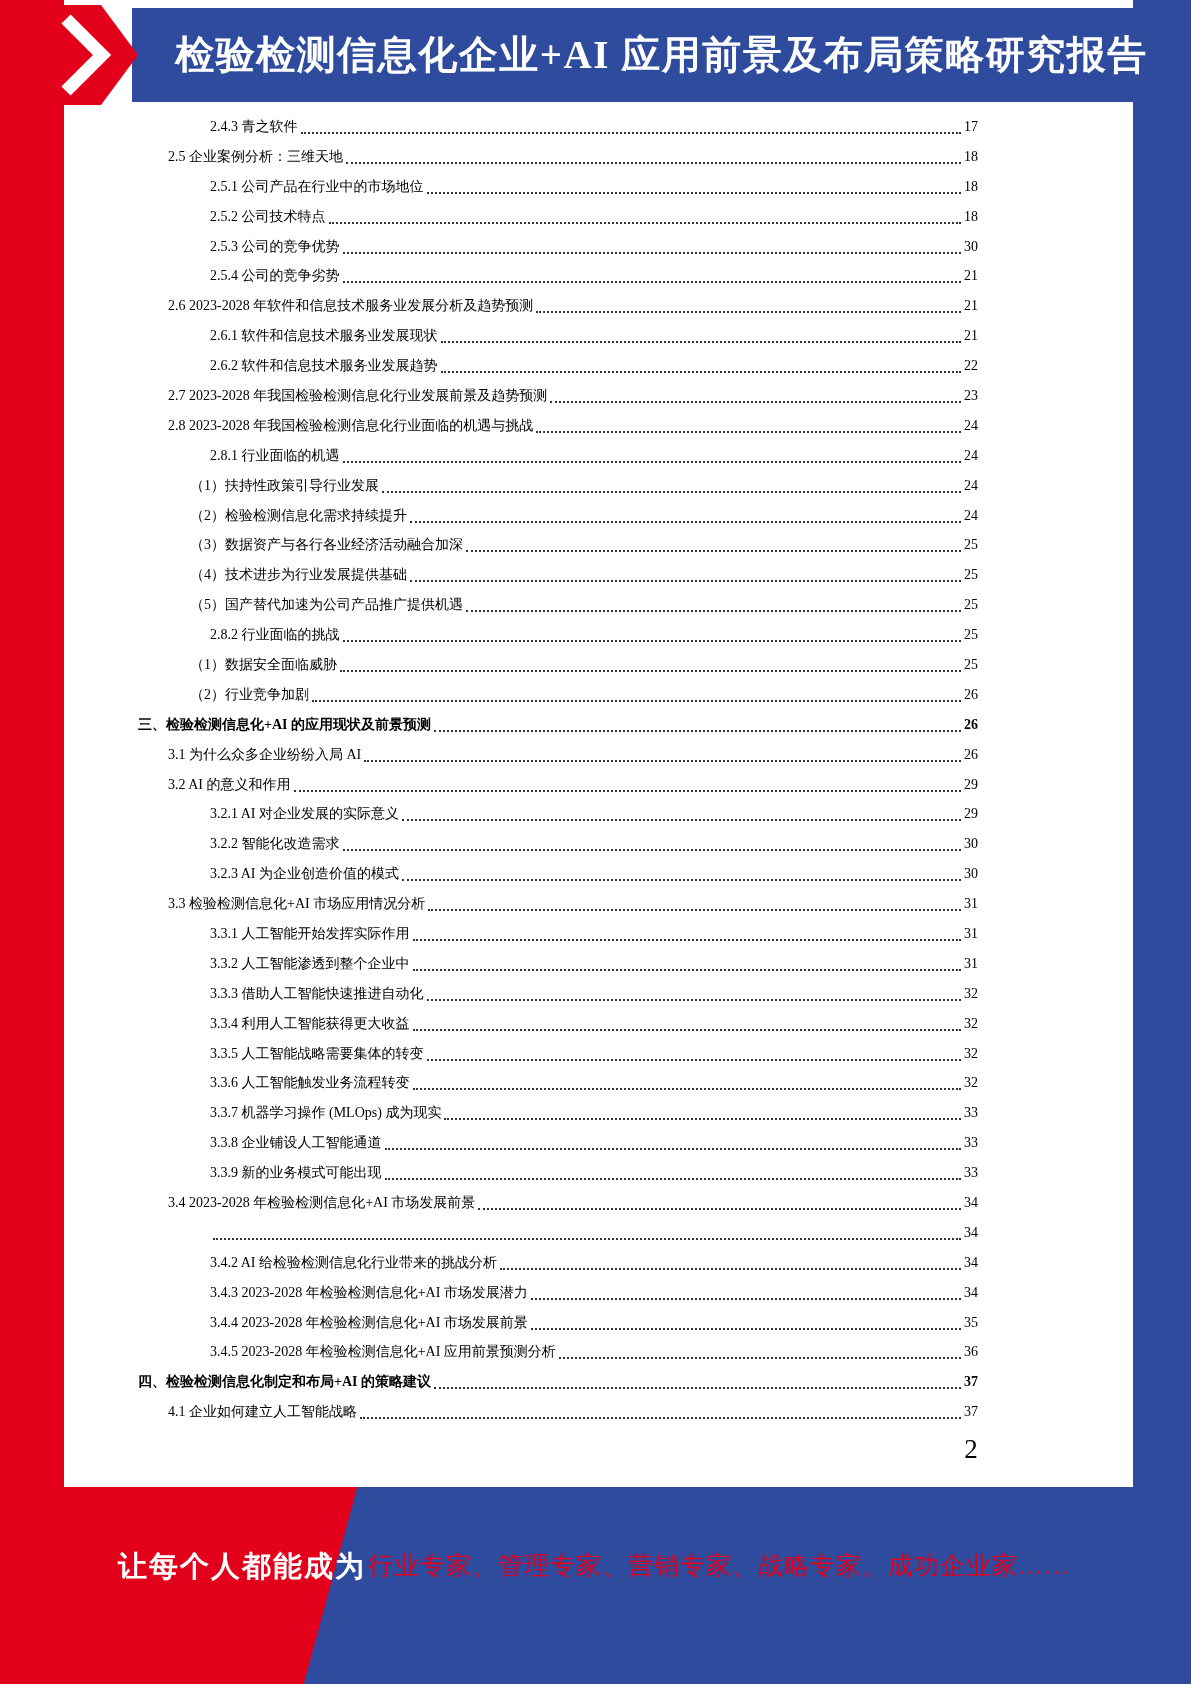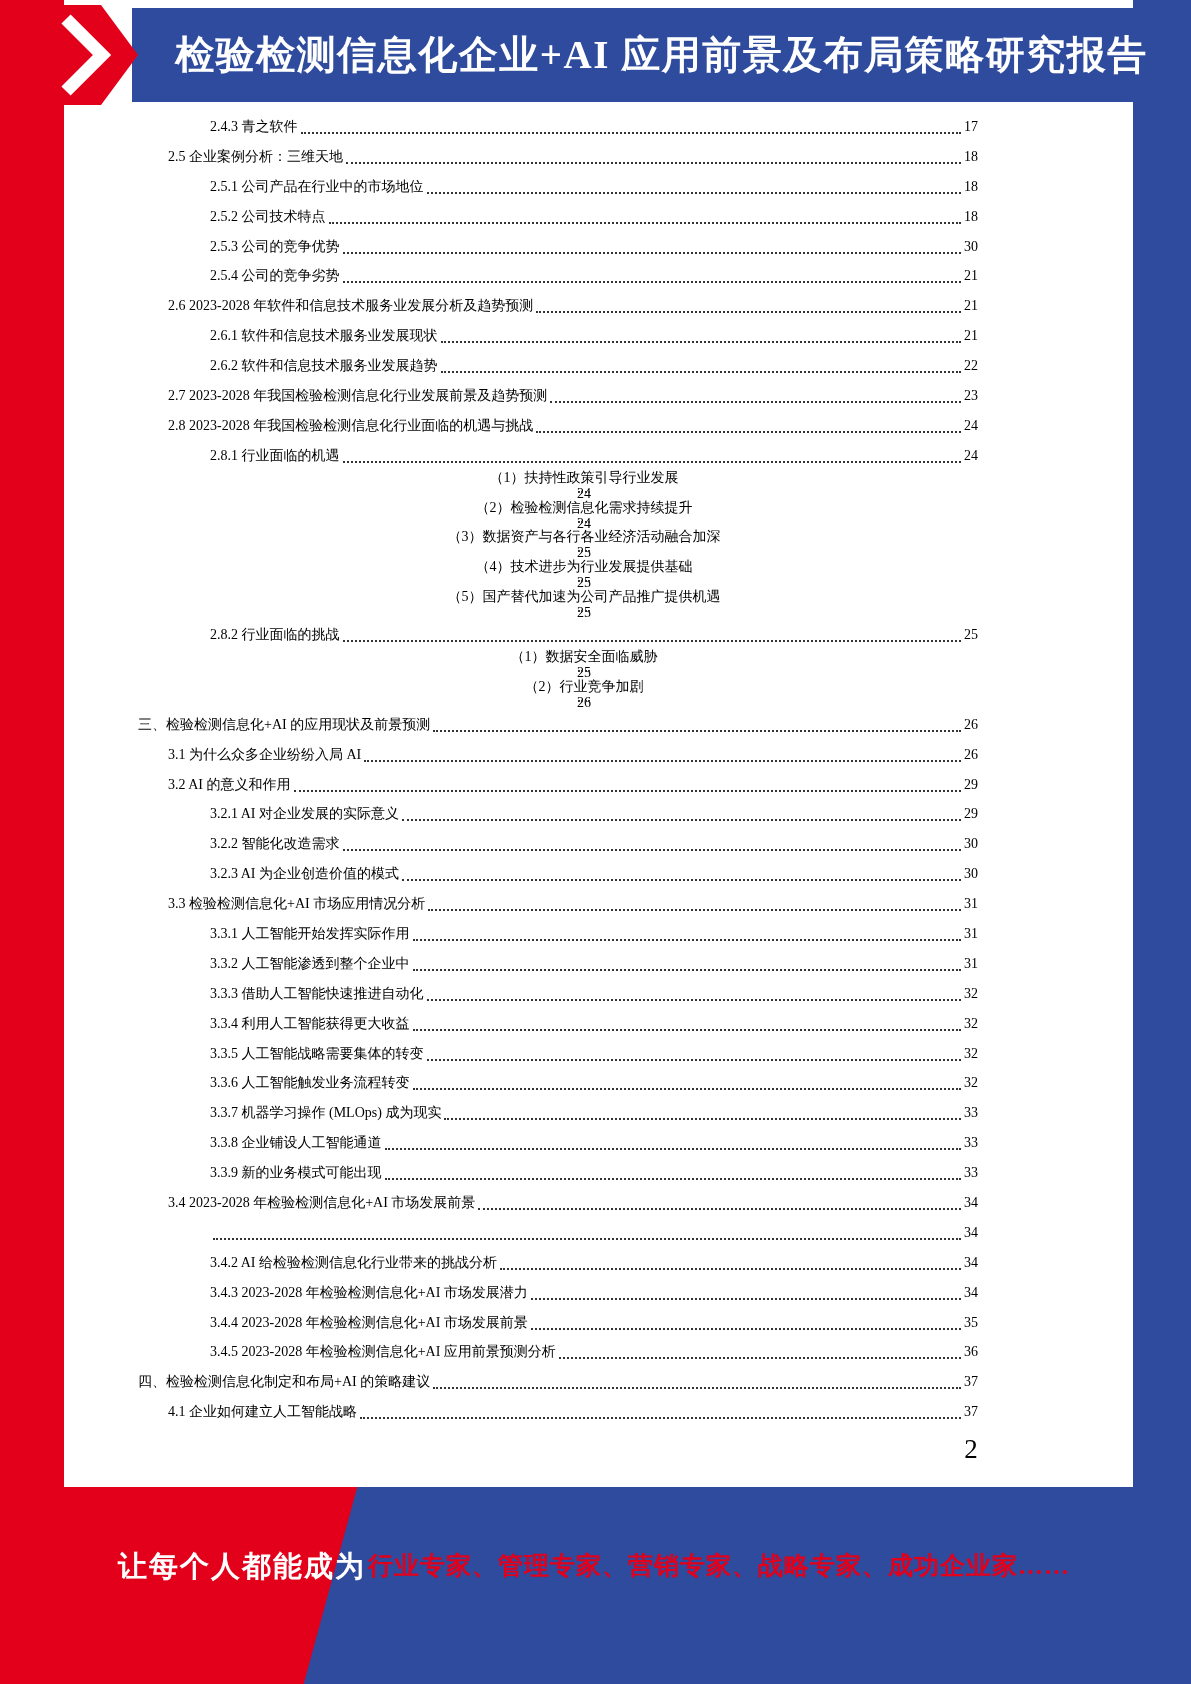--- a/index.html
+++ b/index.html
@@ -35,43 +35,43 @@
     display:flex;height:29.9px;align-items:center;
     font-size:14px;line-height:1;white-space:nowrap;
   }
   .toc-text{flex:0 0 auto;}
   .leader{
     flex:1 1 auto;min-width:12px;
     border-bottom:2px dotted #333;
     margin:0 3px;position:relative;top:6px;height:0;
   }
   .toc-page{flex:0 0 auto;}
-  .lv-chapter{font-weight:normal;}
+  .lv-chapter{font-weight:bold;}
   .lv-section{padding-left:30px;}
-  .lv-paren{padding-left:52px;flex-direction:column;}
+  .lv-paren{padding-left:52px;}
   .lv-subsection{padding-left:72px;}
 
   .page-number{
     position:absolute;left:948px;top:1434px;width:46px;
     font-size:27px;text-align:center;
   }
 
   .footer{position:absolute;left:0;bottom:0;width:100%;height:197px;background:var(--blue);}
   .footer-red{
     position:absolute;left:0;top:0;width:100%;height:100%;
     background:var(--red);
     clip-path:polygon(0 0, 30% 0, 25.5% 100%, 0 100%);
   }
   .footer-left-text{
     position:absolute;left:118px;top:60px;
     color:#fff;font-size:29px;font-weight:bold;letter-spacing:2px;white-space:nowrap;
   }
   .footer-right-text{
     position:absolute;left:368px;top:62px;
-    color:var(--red);font-size:25px;font-weight:bold;letter-spacing:1px;white-space:nowrap;
+    color:var(--red);font-size:25px;font-weight:normal;letter-spacing:1px;white-space:nowrap;
   }
 </style>
 </head>
 <body>
 
 <div class="page">
 
   <div class="band-left"></div>
   <div class="band-right"></div>
 

